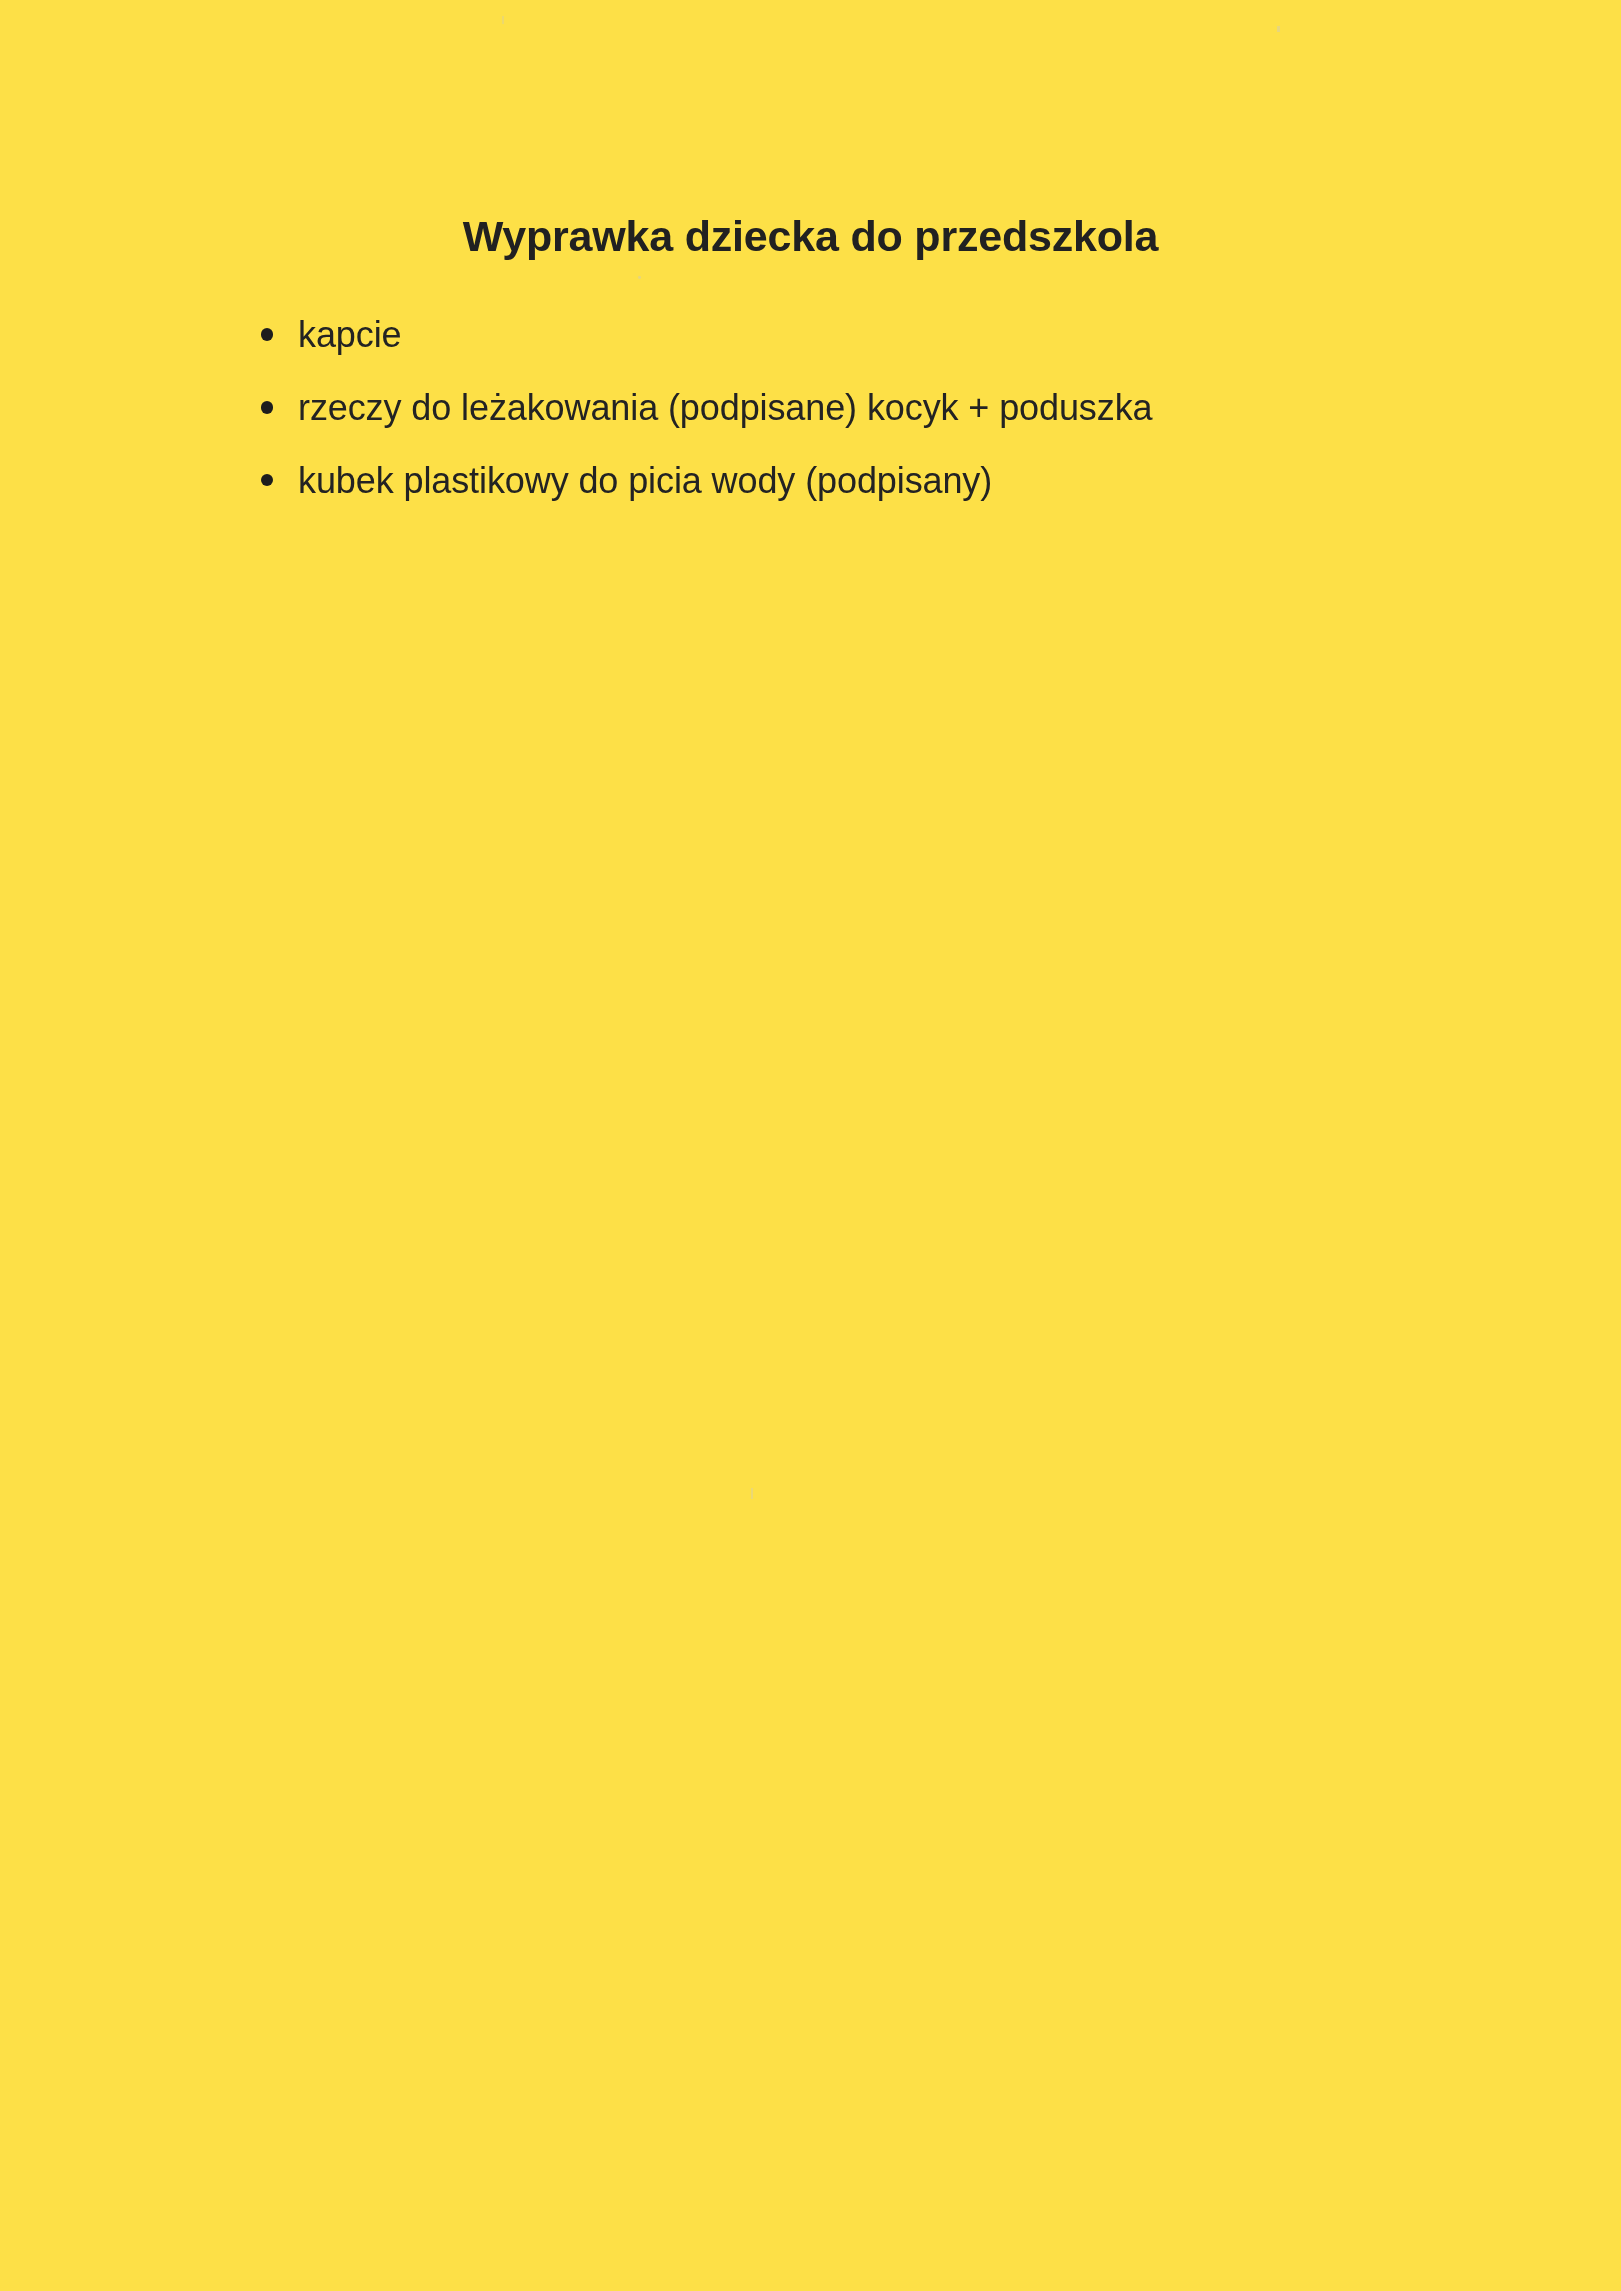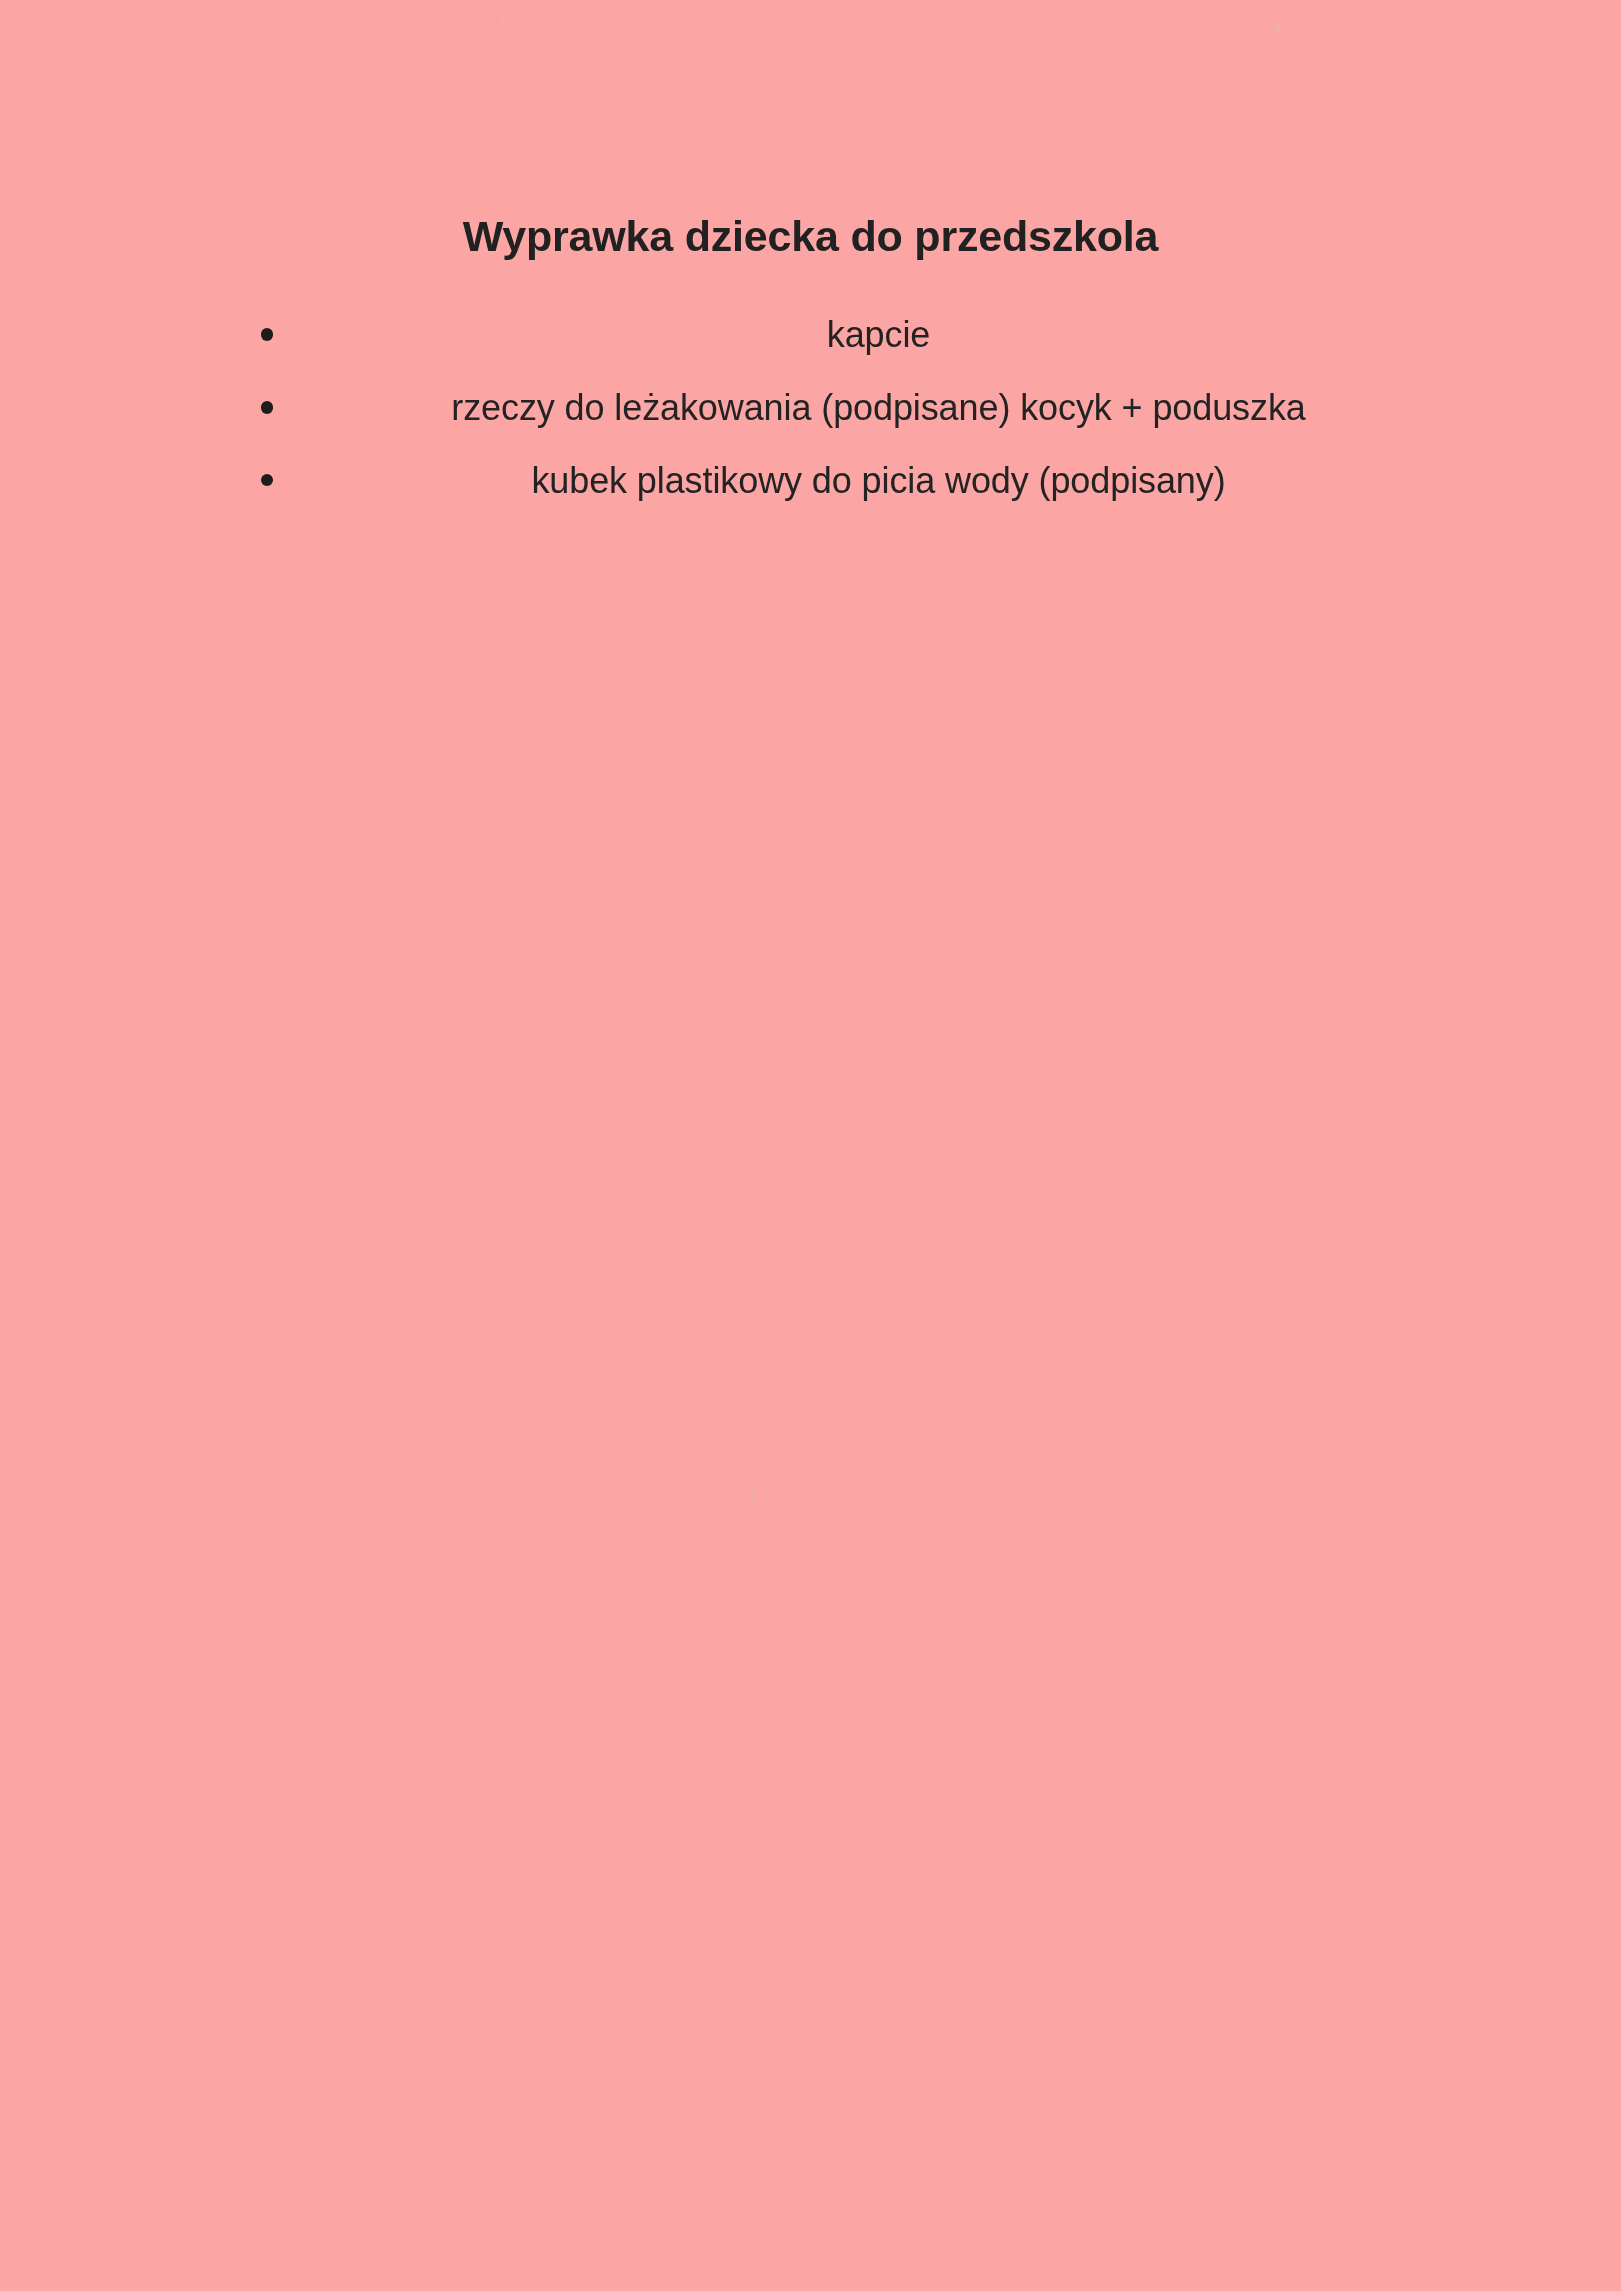--- a/index.html
+++ b/index.html
@@ -14,21 +14,21 @@
     font-family: "Liberation Sans", "DejaVu Sans", sans-serif;
     -webkit-font-smoothing: antialiased;
     overflow: hidden;
     position: relative;
   }
 
   
   .page {
     position: absolute;
     inset: 0;
-    background: #fca5a5;
+    background: #fde047;
   }
 
   
   .speck {
     position: absolute;
     background: #c8c8c8;
     opacity: .55;
     pointer-events: none;
   }
   .speck-a { left: 502px;  top: 15.7px;  width: 2px;  height: 8.8px;  opacity: .30; }
@@ -68,21 +68,20 @@
   }
 
   .list-item {
     position: relative;
     padding-left: 45px;
     font-size: 36px;
     line-height: 69px;
     color: #232323;
     margin: 0 0 3.9px 0;
     letter-spacing: -0.1px;
-    text-align: center;
   }
 
   .bullet {
     position: absolute;
     left: 7.8px;
     top: 28px;
     width: 12.7px;
     height: 12.7px;
     border-radius: 50%;
     background: #1d1d1d;

